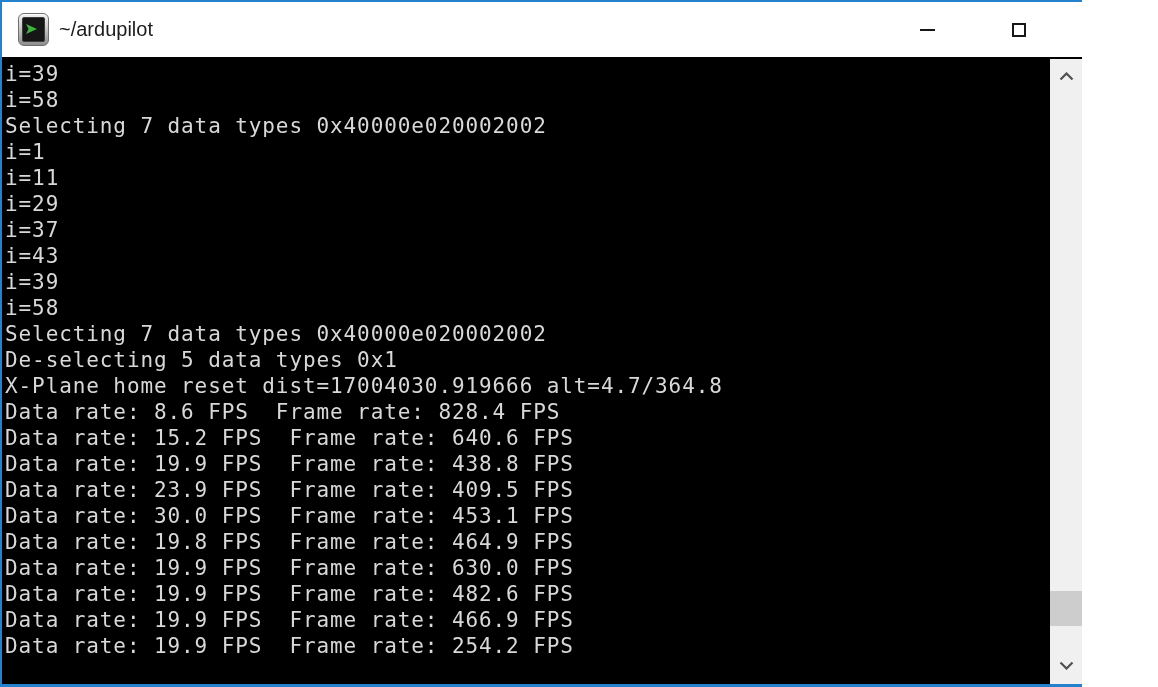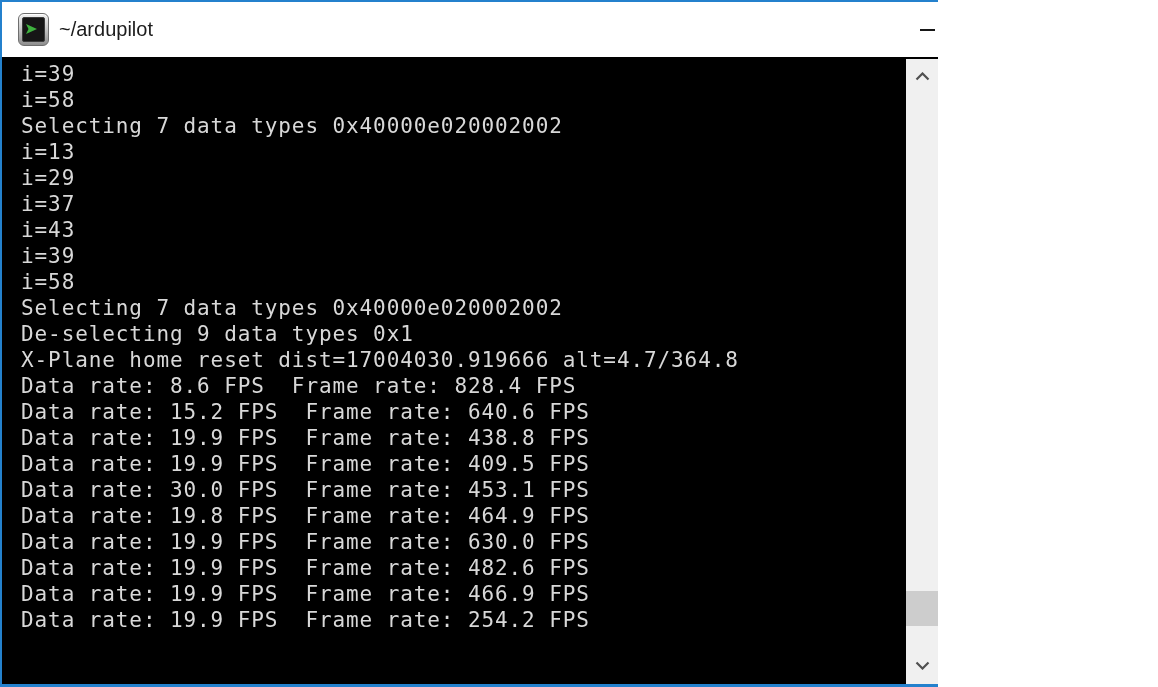--- a/index.html
+++ b/index.html
@@ -12,21 +12,21 @@
     --scrollbar-thumb: #cdcdcd;
     --scrollbar-arrow: #505050;
     --caption-glyph: #171717;
   }
   * { margin: 0; padding: 0; box-sizing: border-box; }
   html, body { background: #ffffff; }
   body { font-family: "Liberation Sans", sans-serif; }
 
   .window {
     position: relative;
-    width: 938px;
+    width: 1082px;
     height: 687px;
     background: var(--terminal-bg);
     border-top: 2px solid var(--accent);
     border-left: 2px solid var(--accent);
     border-bottom: 3px solid var(--accent);
     overflow: hidden;
   }
 
   
   .titlebar {
@@ -102,21 +102,20 @@
     padding: 2px 0 0 3px;
     overflow: hidden;
   }
   .term-line {
     font-family: "DejaVu Sans Mono", "Liberation Mono", monospace;
     font-size: 21px;
     line-height: 26px;
     letter-spacing: 0.9px;
     color: var(--terminal-fg);
     white-space: pre;
-    margin-left: 16px;
   }
 
   .scrollbar {
     position: relative;
     flex: 0 0 32px;
     background: var(--scrollbar-track);
   }
   .sb-btn {
     position: absolute;
     left: 0;
@@ -162,33 +161,34 @@
         <line x1="17.5" y1="1.5" x2="1.5" y2="17.5" stroke="#171717" stroke-width="2"></line>
       </svg>
     </div>
   </div>
 
   <div class="body">
     <div class="terminal">
         <div class="term-line">i=39</div>
         <div class="term-line">i=58</div>
         <div class="term-line">Selecting 7 data types 0x40000e020002002</div>
-        <div class="term-line">i=13</div>
+        <div class="term-line">i=1</div>
+        <div class="term-line">i=11</div>
         <div class="term-line">i=29</div>
         <div class="term-line">i=37</div>
         <div class="term-line">i=43</div>
         <div class="term-line">i=39</div>
         <div class="term-line">i=58</div>
         <div class="term-line">Selecting 7 data types 0x40000e020002002</div>
-        <div class="term-line">De-selecting 9 data types 0x1</div>
+        <div class="term-line">De-selecting 5 data types 0x1</div>
         <div class="term-line">X-Plane home reset dist=17004030.919666 alt=4.7/364.8</div>
         <div class="term-line">Data rate: 8.6 FPS  Frame rate: 828.4 FPS</div>
         <div class="term-line">Data rate: 15.2 FPS  Frame rate: 640.6 FPS</div>
         <div class="term-line">Data rate: 19.9 FPS  Frame rate: 438.8 FPS</div>
-        <div class="term-line">Data rate: 19.9 FPS  Frame rate: 409.5 FPS</div>
+        <div class="term-line">Data rate: 23.9 FPS  Frame rate: 409.5 FPS</div>
         <div class="term-line">Data rate: 30.0 FPS  Frame rate: 453.1 FPS</div>
         <div class="term-line">Data rate: 19.8 FPS  Frame rate: 464.9 FPS</div>
         <div class="term-line">Data rate: 19.9 FPS  Frame rate: 630.0 FPS</div>
         <div class="term-line">Data rate: 19.9 FPS  Frame rate: 482.6 FPS</div>
         <div class="term-line">Data rate: 19.9 FPS  Frame rate: 466.9 FPS</div>
         <div class="term-line">Data rate: 19.9 FPS  Frame rate: 254.2 FPS</div>
       </div>
 
     <div class="scrollbar">
       <div class="sb-btn sb-up">

